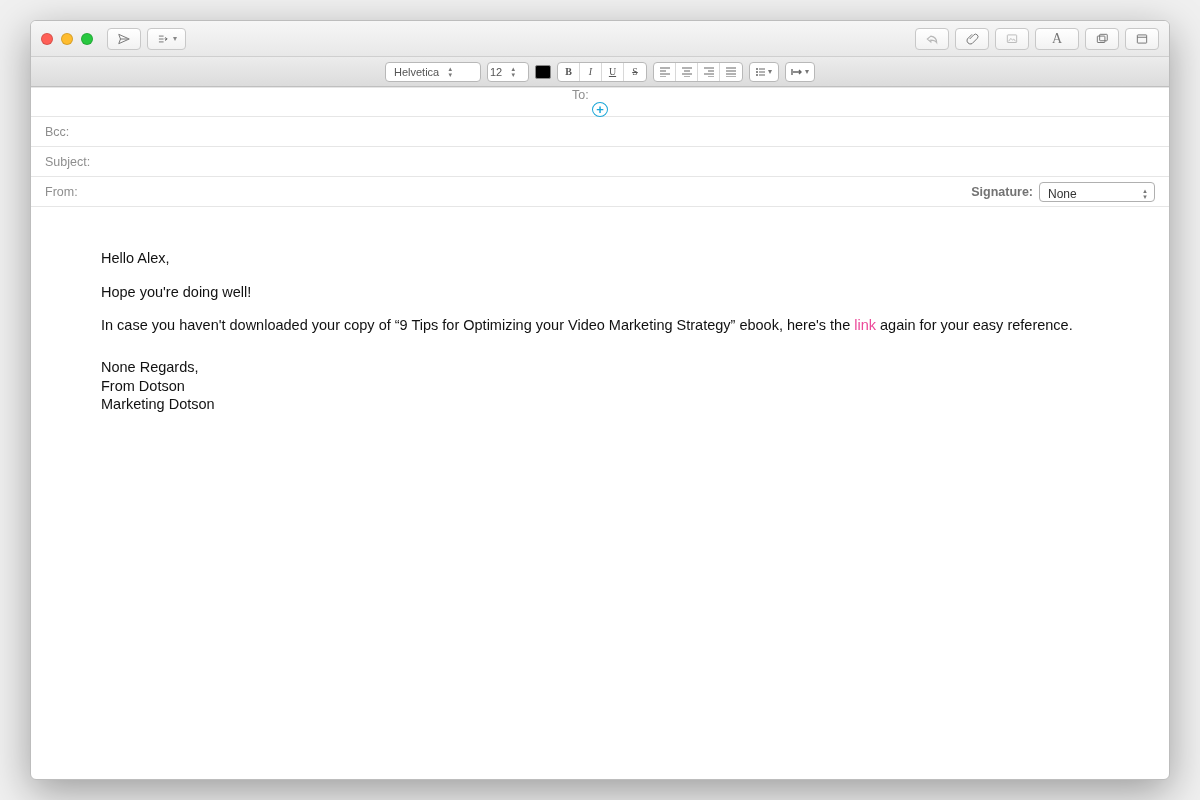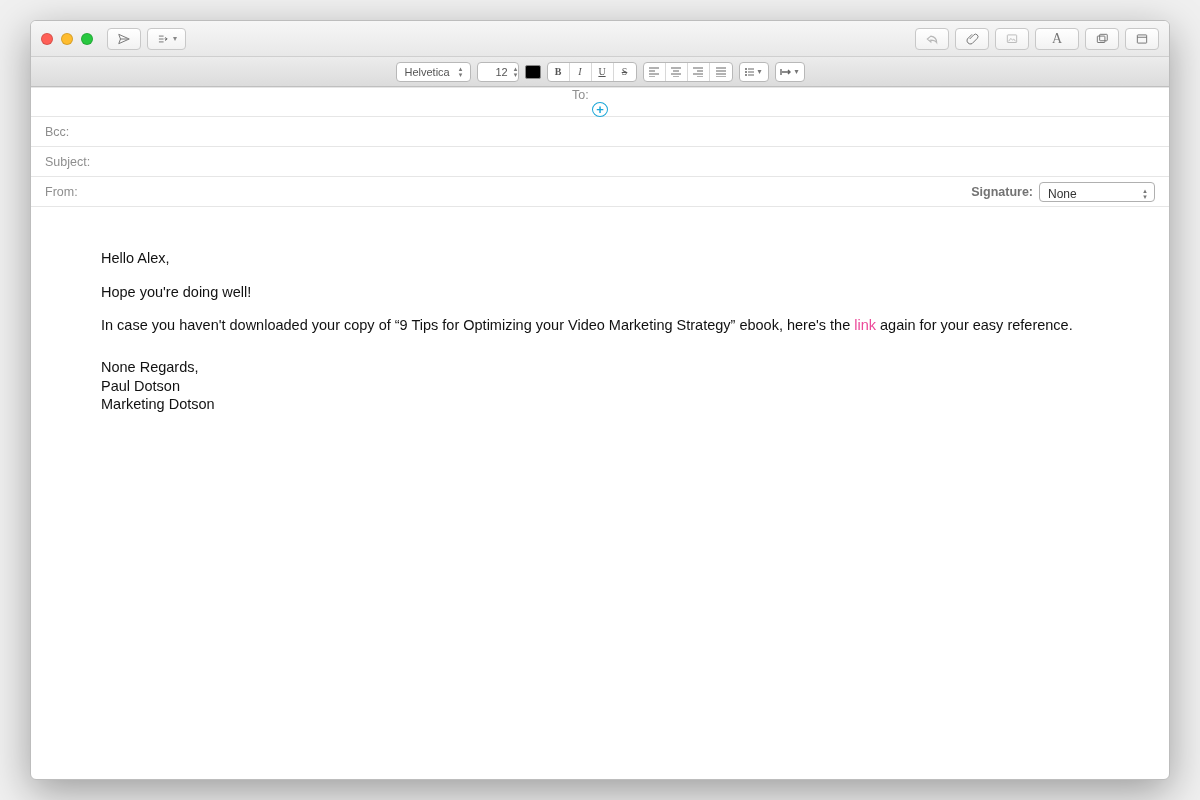--- a/index.html
+++ b/index.html
@@ -182,25 +182,25 @@
     </div>
     <div class="tbtn tb-wide" style="margin-right:0">
       <svg viewBox="0 0 24 24">
           <rect x="4" y="5" width="16" height="14" rx="1" fill="none" stroke="currentColor" stroke-width="1.6"></rect>
           <line x1="4" y1="9" x2="20" y2="9" stroke="currentColor" stroke-width="1.6"></line>
         </svg>
     </div>
   </div>
 
   <div class="formatbar">
-    <div class="select" style="width:75px">
+    <div class="select" style="width:96px">
       <span>Helvetica</span>
       <span class="stepper-arrows"></span>
     </div>
-    <div class="select" style="width:42px;padding-left:18px">
+    <div class="select" style="width:42px;padding-left:2px">
       <span>12</span>
       <span class="stepper-arrows"></span>
     </div>
     <div class="swatch"></div>
     <div class="seg">
       <div class="cell" style="font-weight:700">B</div>
       <div class="cell" style="font-style:italic">I</div>
       <div class="cell" style="text-decoration:underline">U</div>
       <div class="cell" style="text-decoration:line-through">S</div>
     </div>
@@ -274,18 +274,18 @@
   </div>
 
   <div class="bodyarea">
     <p>Hello Alex,</p>
     <p>Hope you're doing well!</p>
     <p>
       <span>In case you haven't downloaded your copy of “9 Tips for Optimizing your Video Marketing Strategy” ebook, here's the </span><a class="link">link</a><span> again for your easy reference.</span>
     </p>
     <div class="sig">
       <div>None Regards,</div>
-      <div>Paul Dotson</div>
+      <div>From Dotson</div>
       <div>Marketing Dotson</div>
     </div>
   </div>
 
 </div>
 
 </body></html>

